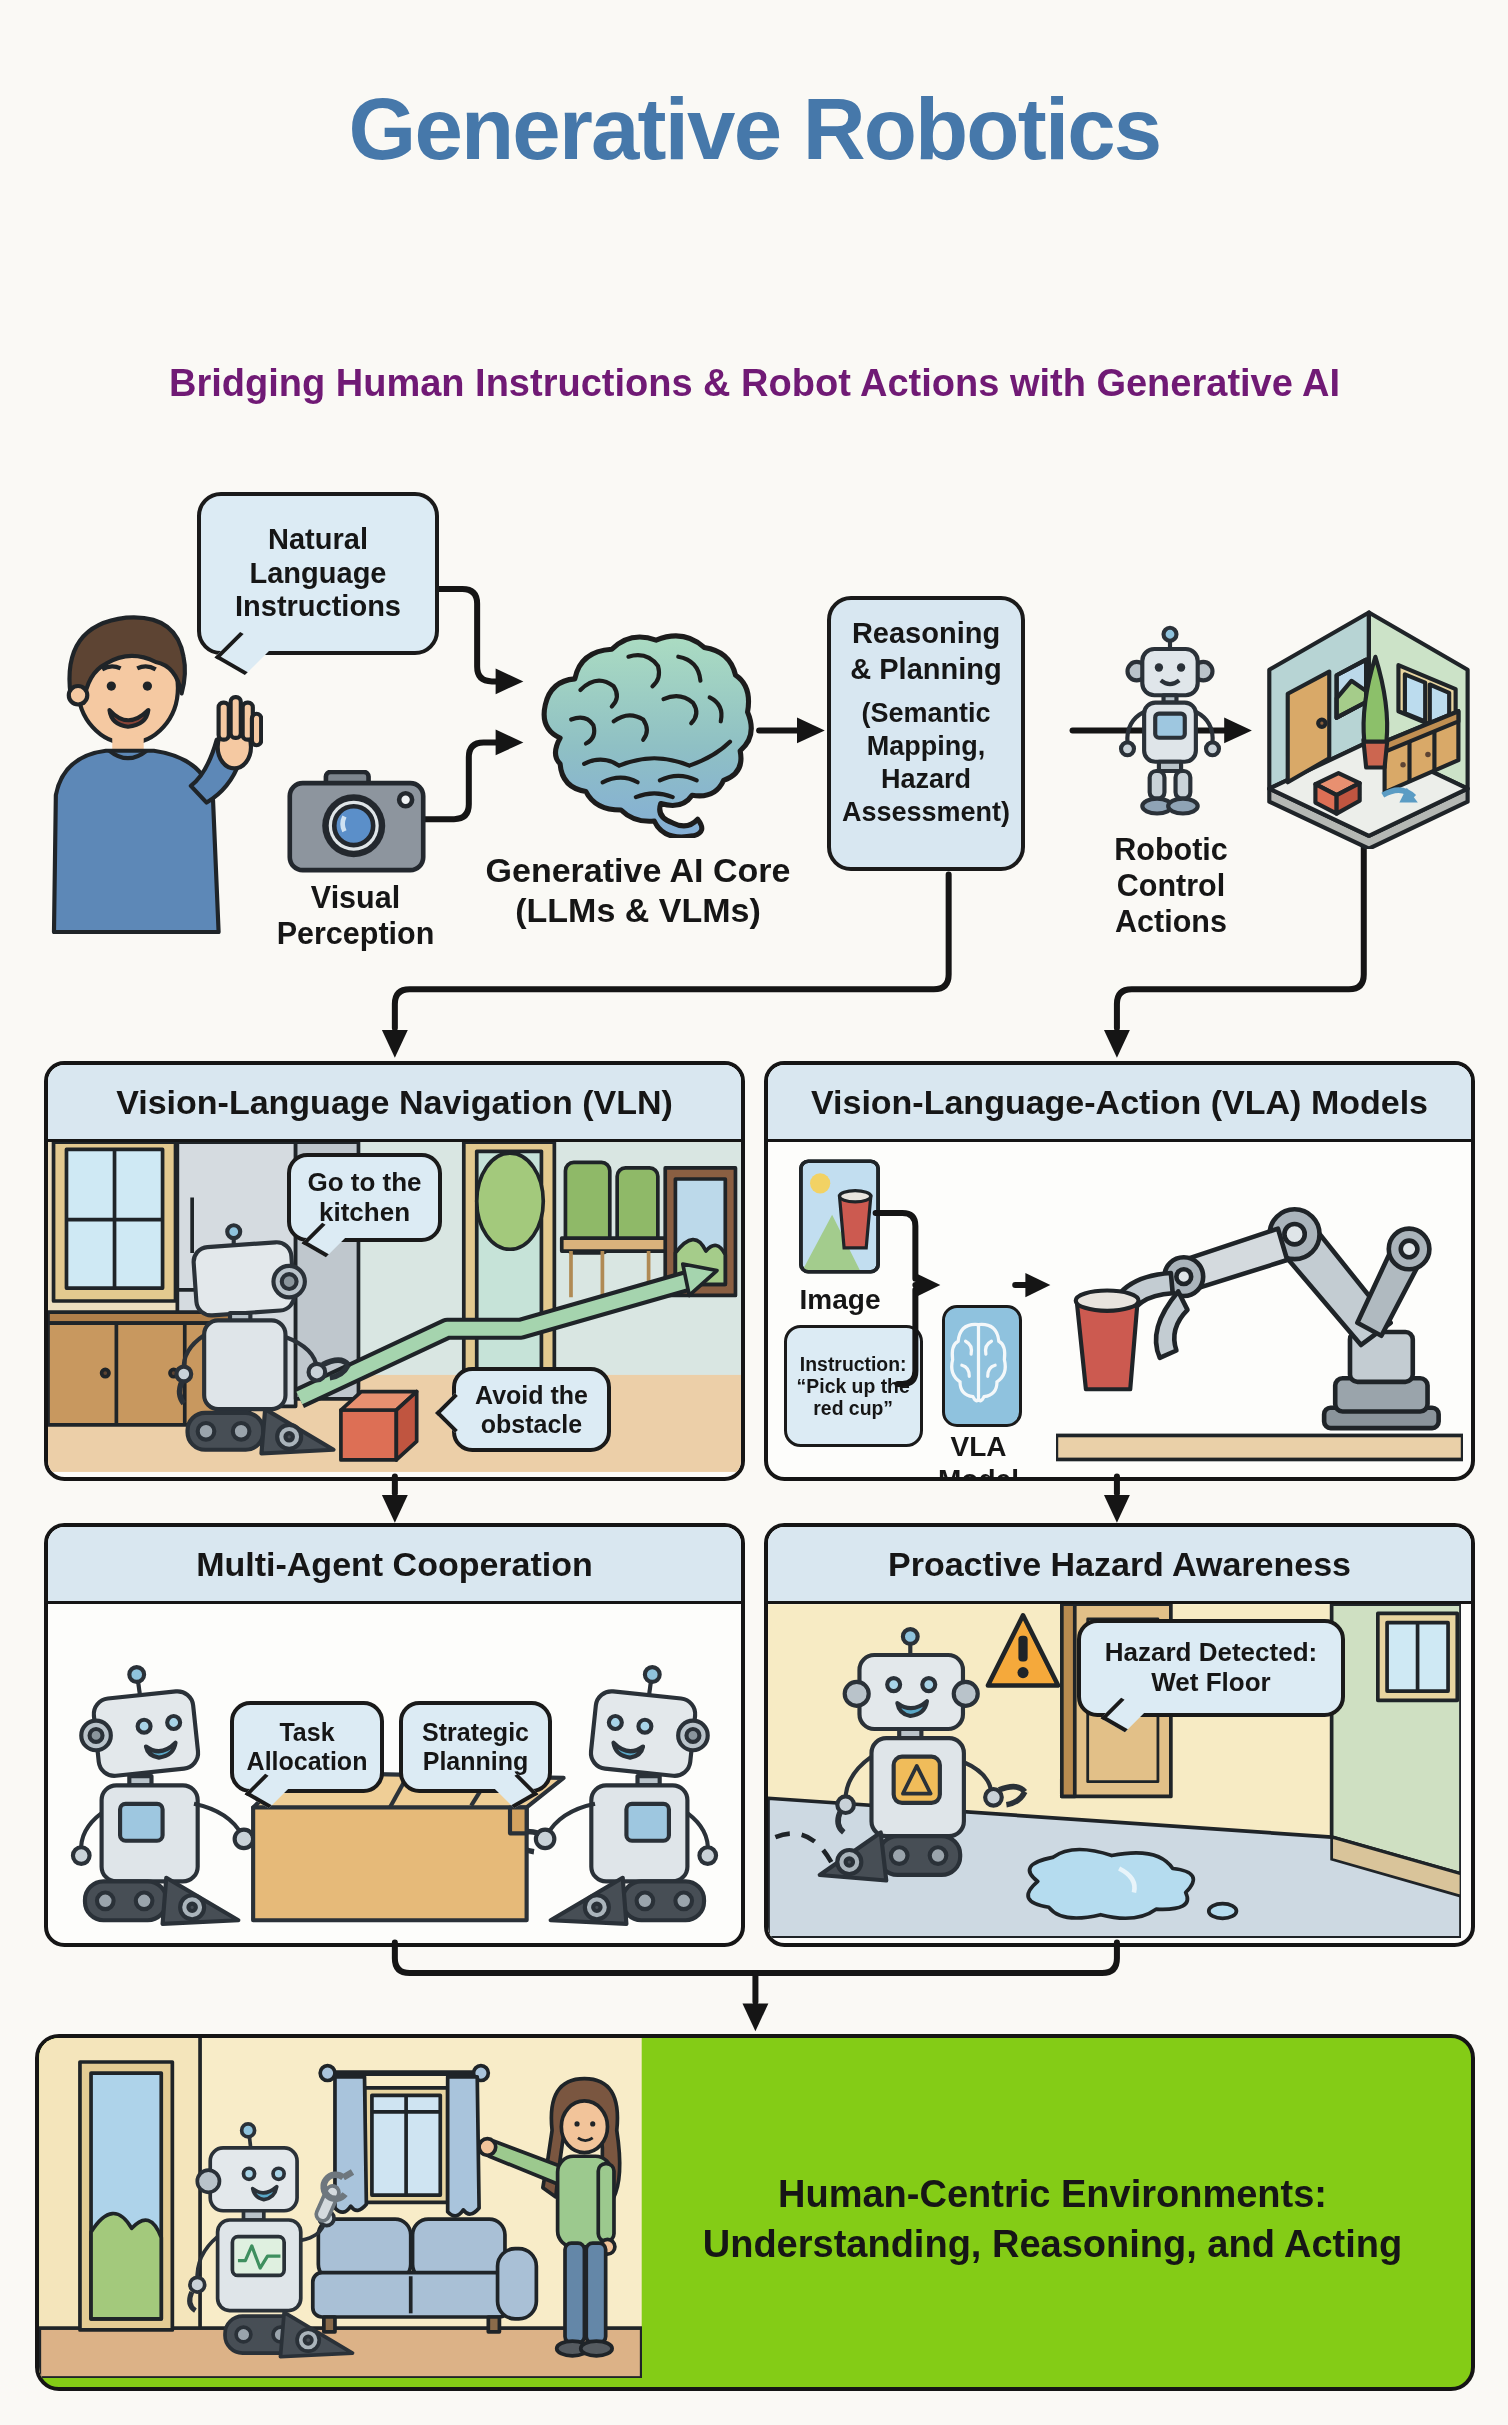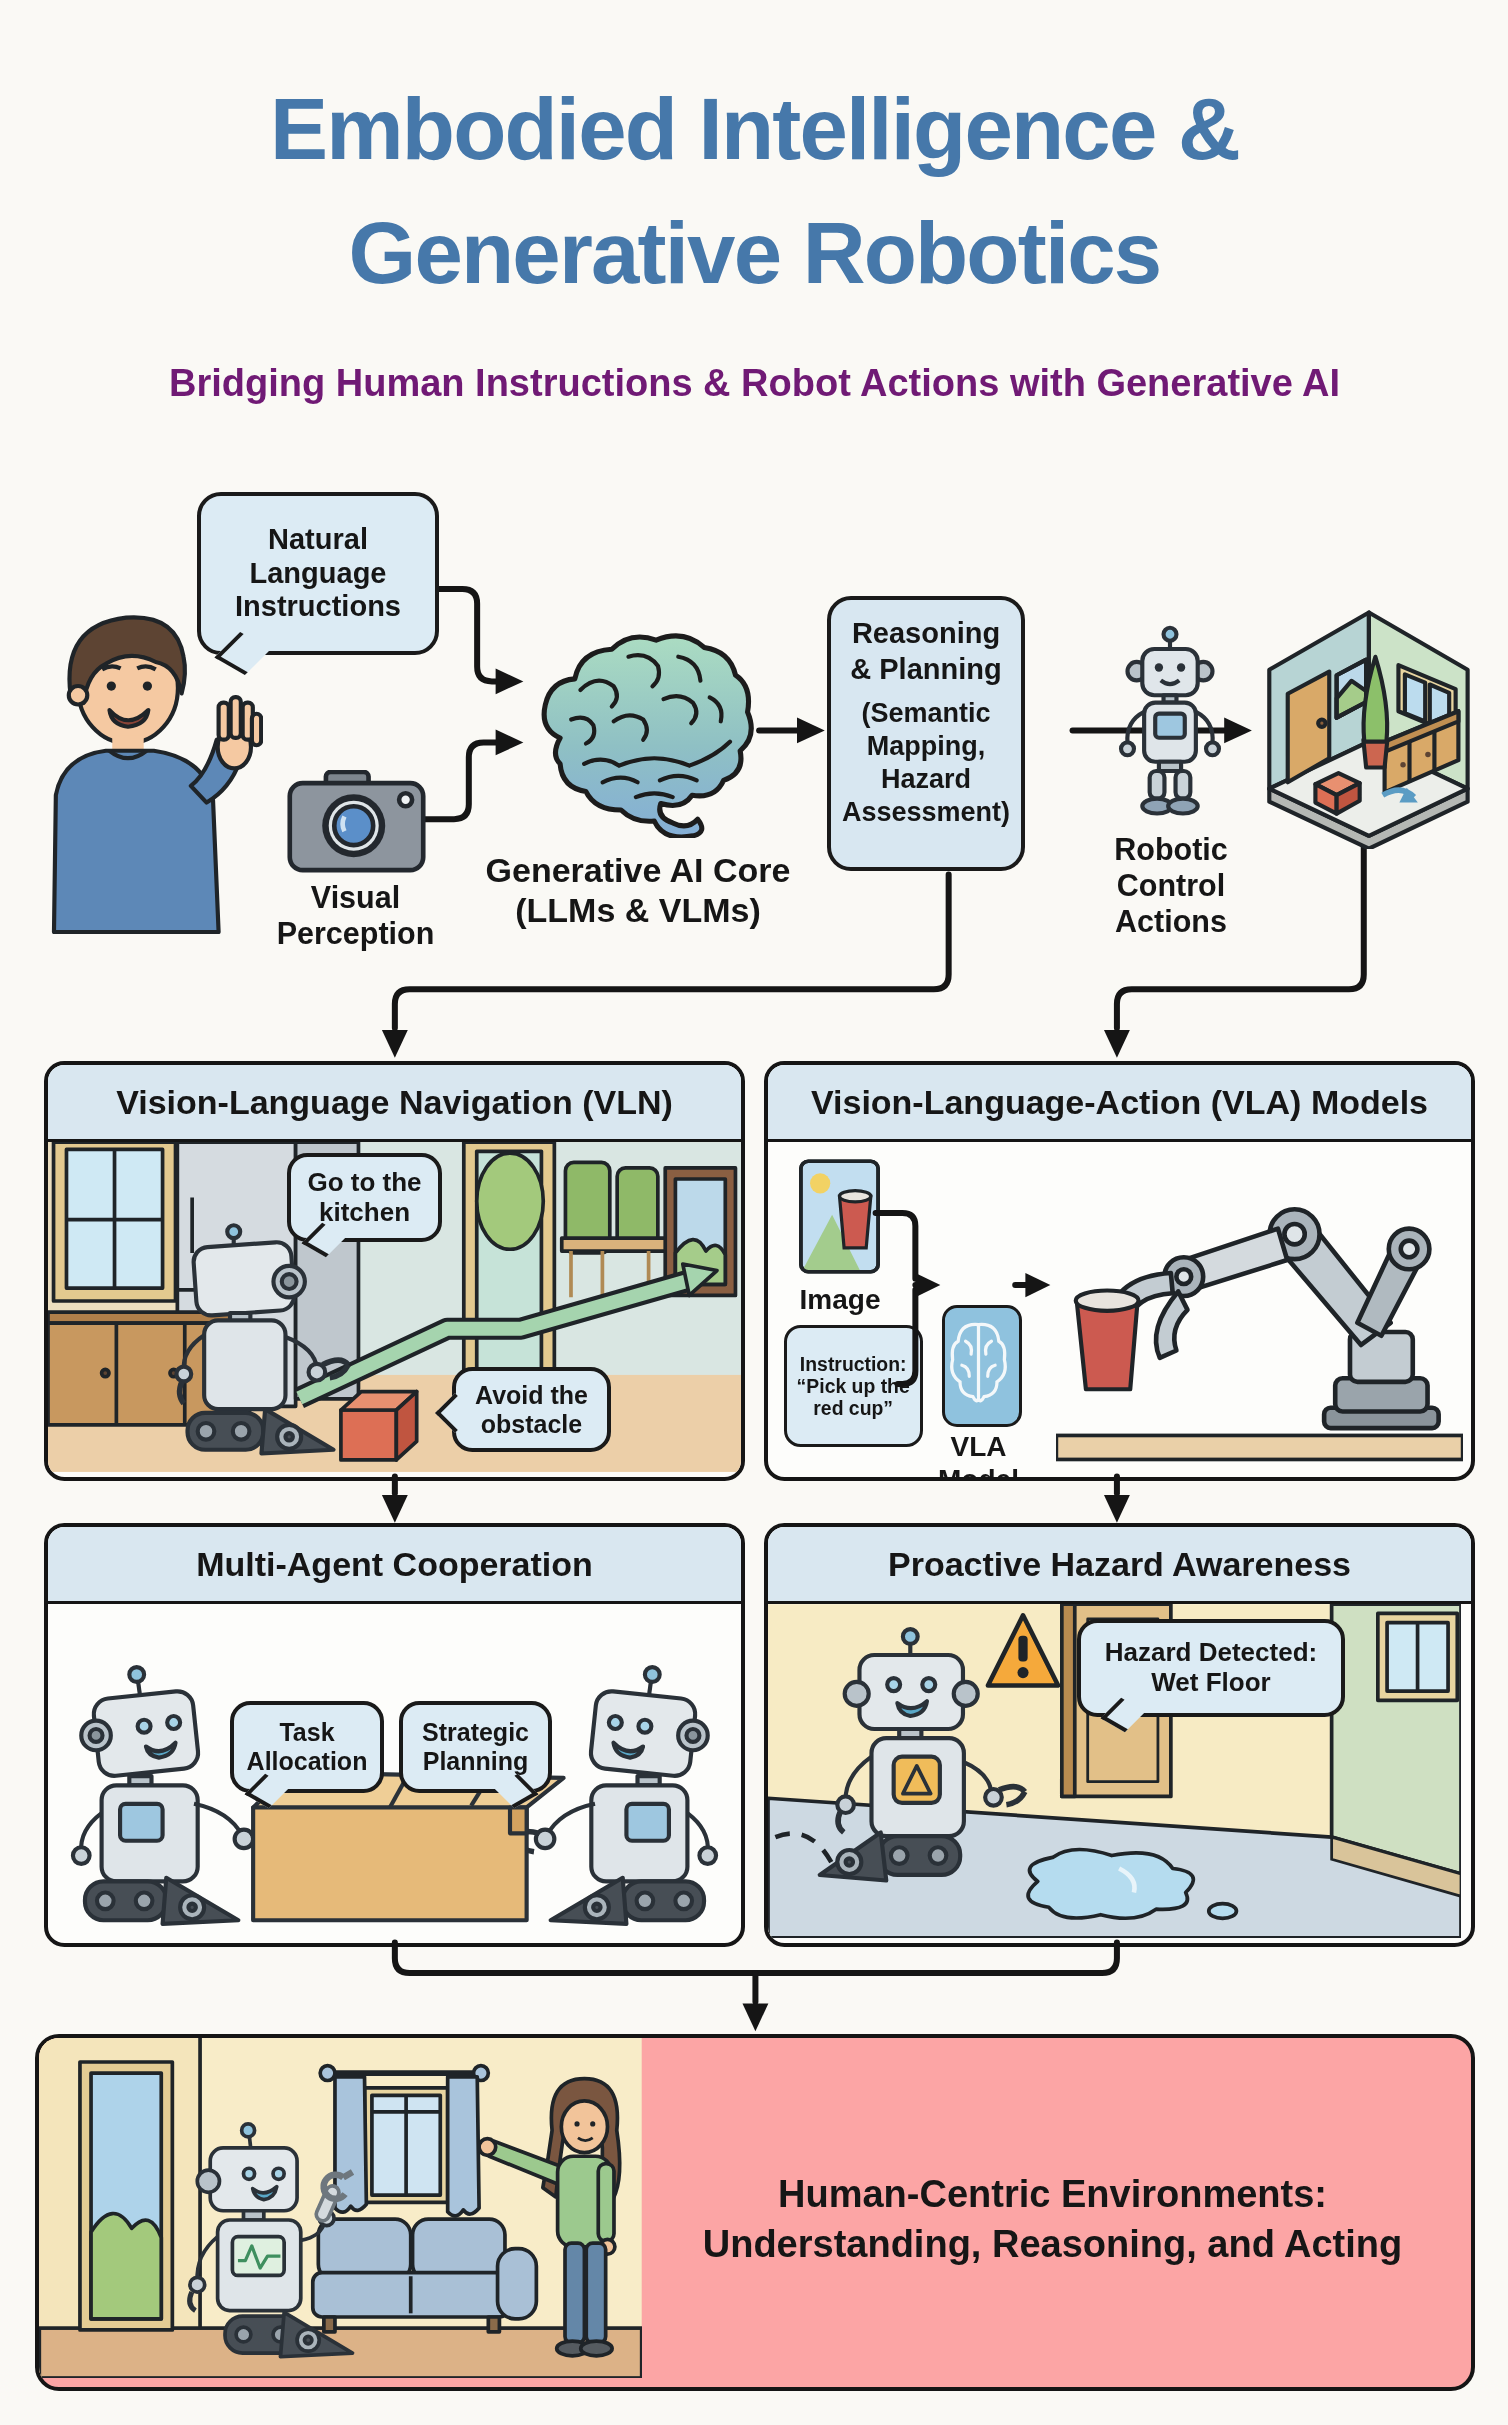--- a/index.html
+++ b/index.html
@@ -22,21 +22,20 @@
   .roundedbox{position:absolute;background:#d8e7f1;border:4.6px solid #1a1a1a;border-radius:24px;z-index:4;
               text-align:center;box-sizing:border-box;}
   svg{display:block;}
 </style>
 </head>
 <body>
 
 <div id="canvas">
 
   <div class="lbl" style="left:0;right:0;top:67px;font-size:87px;line-height:1.43;color:#4678aa;letter-spacing:-1.8px;">
-    <div>Embodied Intelligence &amp;</div>
     <div>Generative Robotics</div>
   </div>
   <div class="lbl" style="left:0;right:0;top:361px;font-size:38px;color:#701a75;">Bridging Human Instructions &amp; Robot Actions with Generative AI</div>
 
   <svg class="overlay" width="1509" height="2426" viewBox="0 0 1632 2624">
     <g stroke="#151515" stroke-width="6.5" fill="none" stroke-linecap="round">
       <path d="M472 637 H500 Q516 637 516 653 V721 Q516 737 532 737 H538"></path>
       <path d="M459 886 H491 Q507 886 507 870 V819 Q507 803 523 803 H538"></path>
       <path d="M821 790 H862"></path>
       <path d="M1160 790 H1324"></path>
@@ -470,21 +469,21 @@
           <circle cx="14" cy="254" r="4" fill="#474e55"></circle>
         </g>
       </svg>
       <div class="bubble" style="left:309px;top:15px;width:268px;height:98px;font-size:26px;">
         <span>Hazard Detected: Wet Floor</span>
         <div class="tail tail-bl" style="left:28px;"></div>
       </div>
     </div>
   </div>
 
-  <div class="panel" style="left:35px;top:2034px;width:1432px;height:349px;border-radius:24px;background:#fca5a5;">
+  <div class="panel" style="left:35px;top:2034px;width:1432px;height:349px;border-radius:24px;background:#84cc16;">
     <svg width="603" height="340" viewBox="0 0 652 368" style="position:absolute;left:0;top:0;">
       <rect width="652" height="368" fill="#f8ecc8"></rect>
       <rect width="174" height="368" fill="#f4e5bb"></rect>
       <line x1="174" y1="0" x2="174" y2="318" stroke="#1f2428" stroke-width="4"></line>
       <rect x="0" y="314" width="652" height="54" fill="#dcb287" stroke="#1f2428" stroke-width="4"></rect>
       <g stroke="#1f2428" stroke-width="4" stroke-linejoin="round">
         <rect x="44" y="26" width="100" height="290" fill="#e4cc94"></rect>
         <rect x="56" y="38" width="76" height="266" fill="#aed3ea"></rect>
         <path d="M56 210 Q80 172 100 206 Q120 184 132 216 L132 304 L56 304 Z" fill="#a3c97c"></path>
       </g>

